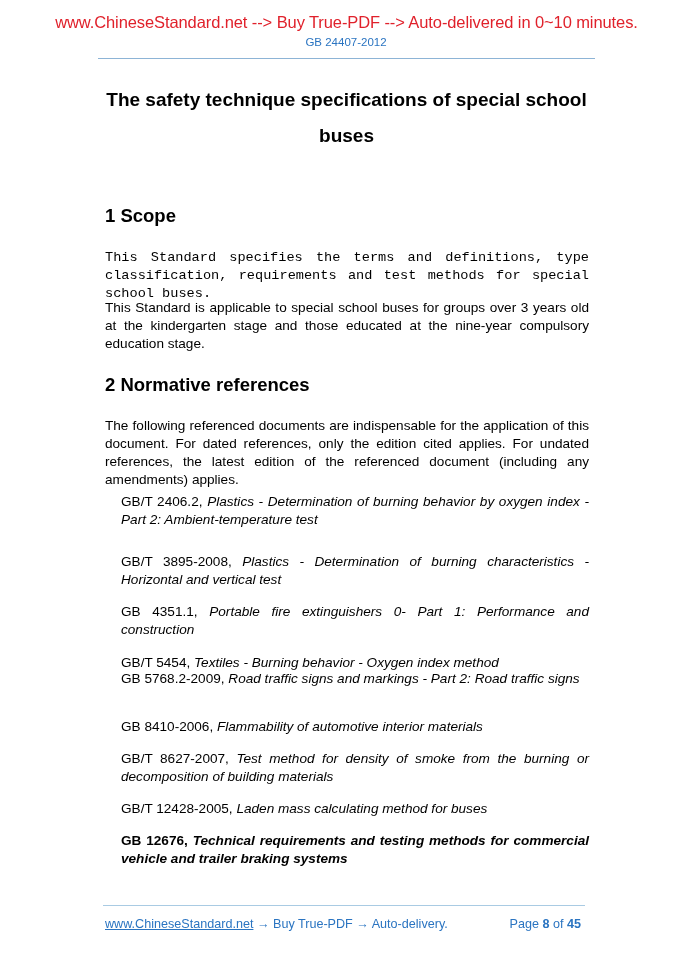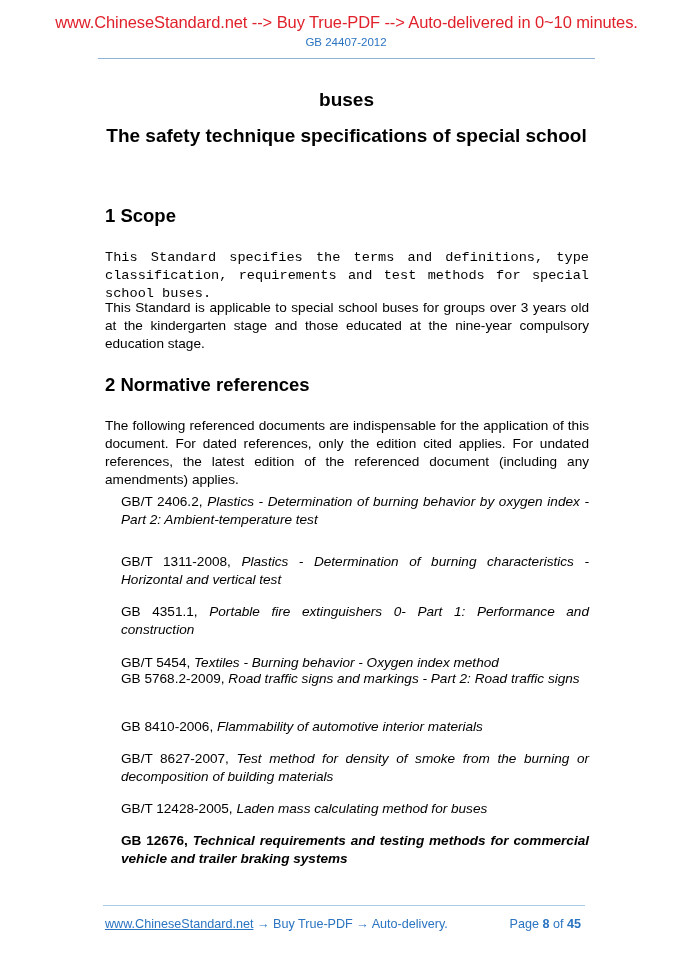--- a/index.html
+++ b/index.html
@@ -110,37 +110,37 @@
 </head>
 <body>
 
 <div>
   <div class="banner">www.ChineseStandard.net --&gt; Buy True-PDF --&gt; Auto-delivered in 0~10 minutes.</div>
   <div class="doc-code">GB 24407-2012</div>
   <div class="hr-top"></div>
 </div>
 
 <div class="title">
+  <div>The safety technique specifications of special school</div>
   <div>buses</div>
-  <div>The safety technique specifications of special school</div>
 </div>
 
 <div class="section-heading" style="top:205px;">1 Scope</div>
 <div class="para" style="top:249px;font-family:Liberation Mono, monospace;">This Standard specifies the terms and definitions, type classification, requirements and test methods for special school buses.</div>
 <div class="para" style="top:299px;">This Standard is applicable to special school buses for groups over 3 years old at the kindergarten stage and those educated at the nine-year compulsory education stage.</div>
 
 <div class="section-heading" style="top:374px;">2 Normative references</div>
 <div class="para" style="top:417px;">The following referenced documents are indispensable for the application of this document. For dated references, only the edition cited applies. For undated references, the latest edition of the referenced document (including any amendments) applies.</div>
 
 <div class="ref" style="top:493px;">
   <span>GB/T 2406.2,</span>
   <span class="title-it">Plastics - Determination of burning behavior by oxygen index - Part 2: Ambient-temperature test</span>
 </div>
 <div class="ref" style="top:553px;">
-  <span>GB/T 1311-2008,</span>
+  <span>GB/T 3895-2008,</span>
   <span class="title-it">Plastics - Determination of burning characteristics - Horizontal and vertical test</span>
 </div>
 <div class="ref" style="top:603px;">
   <span>GB 4351.1,</span>
   <span class="title-it">Portable fire extinguishers 0- Part 1: Performance and construction</span>
 </div>
 <div class="ref" style="top:654px;">
   <span>GB/T 5454,</span>
   <span class="title-it">Textiles - Burning behavior - Oxygen index method</span>
 </div>

